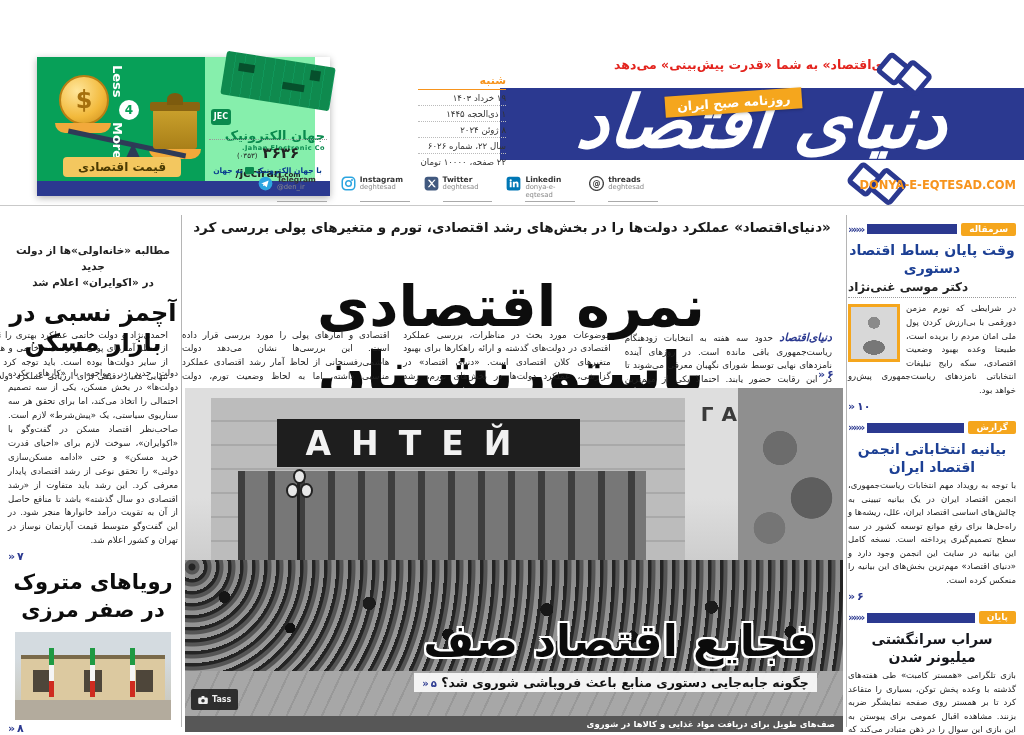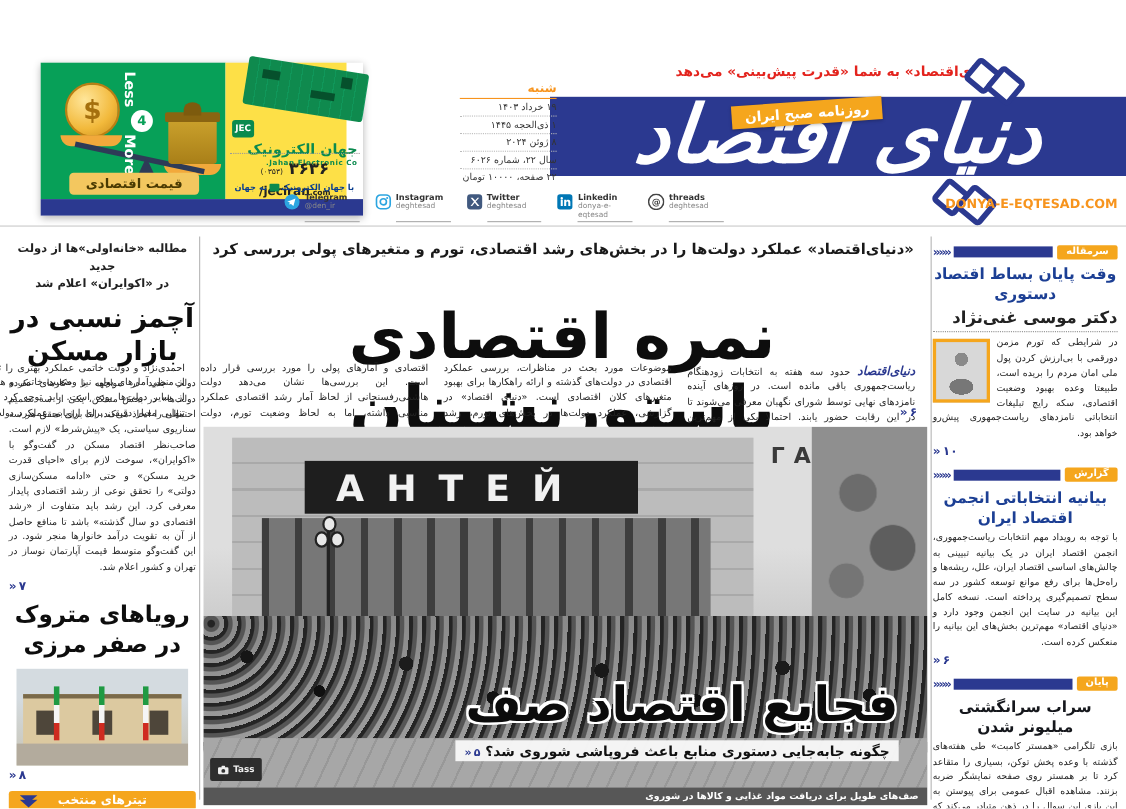--- a/index.html
+++ b/index.html
@@ -21,21 +21,21 @@
   .gift{position:absolute;left:116px;top:52px;width:44px;height:40px;background:linear-gradient(#caa12c,#a97f18);border-radius:3px;}
   .gift:before{content:"";position:absolute;left:-3px;top:-7px;width:50px;height:9px;background:#8a6511;border-radius:2px;}
   .gift:after{content:"";position:absolute;left:14px;top:-16px;width:16px;height:12px;background:#7d5b0e;border-radius:50% 50% 0 0;}
   .lessmore{position:absolute;left:74px;top:8px;width:36px;height:110px;color:#fff;font-weight:bold;
             font-size:13px;line-height:13px;text-align:center;}
   .lessmore .l{display:block;letter-spacing:0;}
   .lm4{display:inline-block;width:20px;height:20px;border-radius:50%;background:#fff;color:#07a058;
        font-size:12px;line-height:20px;margin:2px 0;}
   .pricetag{position:absolute;left:26px;top:100px;width:118px;height:20px;background:#f3c75f;border-radius:4px;
             color:#4a3a02;font-weight:bold;font-size:12px;text-align:center;line-height:20px;direction:rtl;}
-  .ad-white{position:absolute;left:168px;top:0;width:110px;height:124px;background:#fde047;}
+  .ad-white{position:absolute;left:168px;top:0;width:110px;height:124px;background:#86efac;}
   .pcb{position:absolute;left:18px;top:2px;width:110px;height:44px;background:
        repeating-linear-gradient(90deg,#0f8a4e 0 9px,#10975a 9px 10px);transform:rotate(9deg);border-radius:3px;}
   .pcb i{position:absolute;background:#06502c;}
   .jec{position:absolute;left:6px;top:52px;width:114px;direction:rtl;color:#0a8a4e;}
   .jec .fa{font-weight:bold;font-size:13px;display:inline-block;}
   .jec .en{font-size:6.5px;font-weight:bold;display:block;letter-spacing:.5px;color:#0a8a4e;}
   .jec-ico{float:left;width:20px;height:16px;background:#0a8a4e;border-radius:3px;color:#fff;
            font-size:8px;font-weight:bold;text-align:center;line-height:16px;}
   .phone{position:absolute;left:4px;top:82px;width:118px;direction:ltr;text-align:center;color:#222;
          border-top:1px dotted #999;padding-top:3px;}
@@ -114,21 +114,21 @@
      text-shadow:-2px 0 0 #fff,2px 0 0 #fff,0 -2px 0 #fff,0 2px 0 #fff,-2px -2px 0 #fff,2px 2px 0 #fff,-2px 2px 0 #fff,2px -2px 0 #fff;}
   .ph-sub{position:absolute;right:4%;bottom:40px;background:rgba(255,255,255,.88);padding:2px 8px;
           font-size:12.5px;font-weight:bold;color:#111;}
   .ph-sub .ref{font-size:10px;}
   .caption{position:absolute;left:0;bottom:0;width:100%;height:16px;background:#575757;color:#fff;
            font-size:8.5px;font-weight:bold;line-height:16px;padding-right:8px;box-sizing:border-box;}
   .credit{position:absolute;left:6px;bottom:22px;background:rgba(25,25,25,.85);color:#eee;font-size:8px;
           font-weight:bold;padding:6px 7px;border-radius:2px;direction:ltr;display:flex;align-items:center;gap:4px;}
   
   .leftcol{position:absolute;right:846px;left:8px;top:215px;width:170px;right:auto;}
-  .l-kick{text-align:center;font-size:10.5px;font-weight:bold;color:#222;line-height:1.5;margin-top:4px;}
+  .l-kick{text-align:center;font-size:10.5px;font-weight:bold;color:#222;line-height:1.5;margin-top:28px;}
   .l-head1{text-align:center;font-size:24px;font-weight:900;color:#0d0d0d;line-height:1.25;margin:8px 0 9px;}
   .l-body{font-size:8.6px;color:#222;line-height:1.62;text-align:justify;}
   .l-ref{text-align:left;margin:2px 0 6px;}
   .l-head2{text-align:center;font-size:21px;font-weight:900;color:#0d0d0d;line-height:1.3;margin:6px 0 8px;}
   .bphoto{position:relative;width:156px;height:88px;margin:0 auto;background:linear-gradient(#d4dbe0 0 30%,#c7c3b4);overflow:hidden;}
   .bbuild{position:absolute;left:4%;top:26%;width:92%;height:48%;background:#dcc9a0;border-top:4px solid #7a6a4a;}
   .bbuild i{position:absolute;top:26%;width:12%;height:52%;background:#4e463a;}
   .bpole{position:absolute;top:18%;width:5px;height:56%;background:linear-gradient(#1f9a43 0 34%,#f5f5f5 34% 67%,#cf2b20 67%);}
   .bground{position:absolute;left:0;bottom:0;width:100%;height:22%;background:#b3ab9d;}
   .pbanner{position:relative;width:100%;height:18px;background:#f5a61d;border-radius:3px;color:#fff;
@@ -138,21 +138,21 @@
               border-top:7px solid #2b3990;margin-bottom:-3px;}
   
   .sidebar{position:absolute;right:8px;top:222px;width:168px;}
   .shead{display:flex;align-items:center;gap:4px;height:14px;margin-bottom:5px;}
   .slabel{flex:none;background:#f5a61d;color:#fff;font-size:9px;font-weight:bold;padding:1px 8px 2px;border-radius:2px;}
   .sbar{flex:1;height:10px;background:#2b3990;}
   .schev{flex:none;color:#2b3990;font-weight:900;font-size:11px;letter-spacing:-2px;}
   .s-title{font-size:14px;font-weight:900;line-height:1.3;margin:2px 0 3px;text-align:center;}
   .t-blue{color:#1c3f94;}
   .t-dark{color:#15171c;}
-  .s-auth{font-size:15px;font-weight:bold;color:#222;text-align:right;border-bottom:1px dotted #999;
+  .s-auth{font-size:12px;font-weight:bold;color:#222;text-align:left;border-bottom:1px dotted #999;
           padding-bottom:3px;margin-bottom:4px;}
   .s-body{font-size:8.5px;color:#222;line-height:1.6;text-align:justify;}
   .portrait{float:left;width:46px;height:52px;border:3px solid #f5a61d;margin:2px 6px 2px 0;
             background:radial-gradient(circle 10px at 50% 30%,#8a8a8a 60%,transparent 61%),
                        radial-gradient(ellipse 18px 12px at 50% 78%,#777 60%,transparent 61%),#d8d8d8;}
   .s-ref{text-align:left;margin:2px 0 8px;}
   .sec{margin-bottom:2px;}
 </style>
 </head>
 <body>

